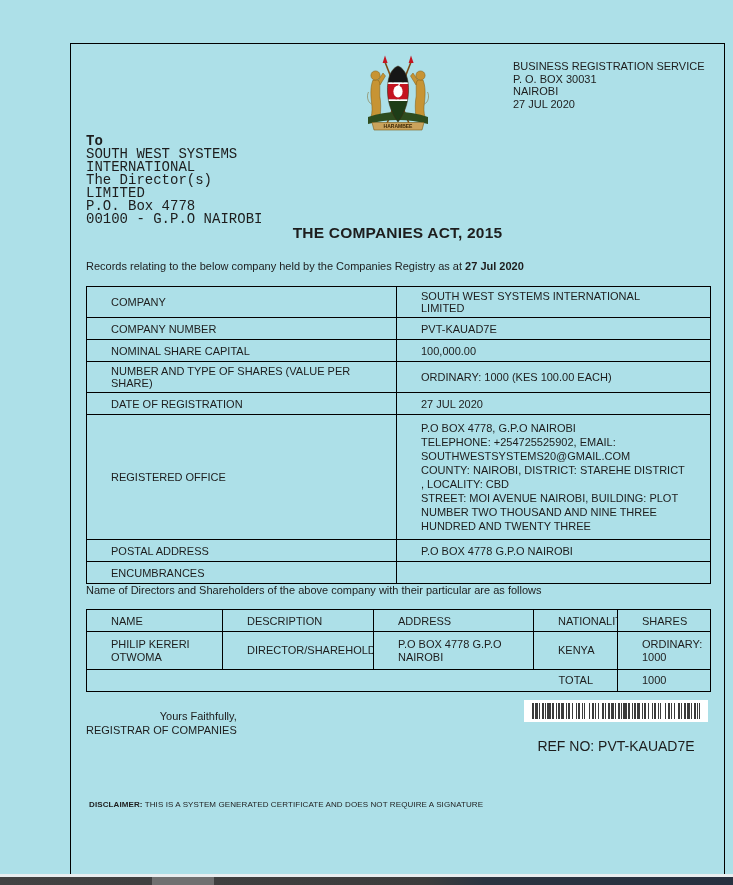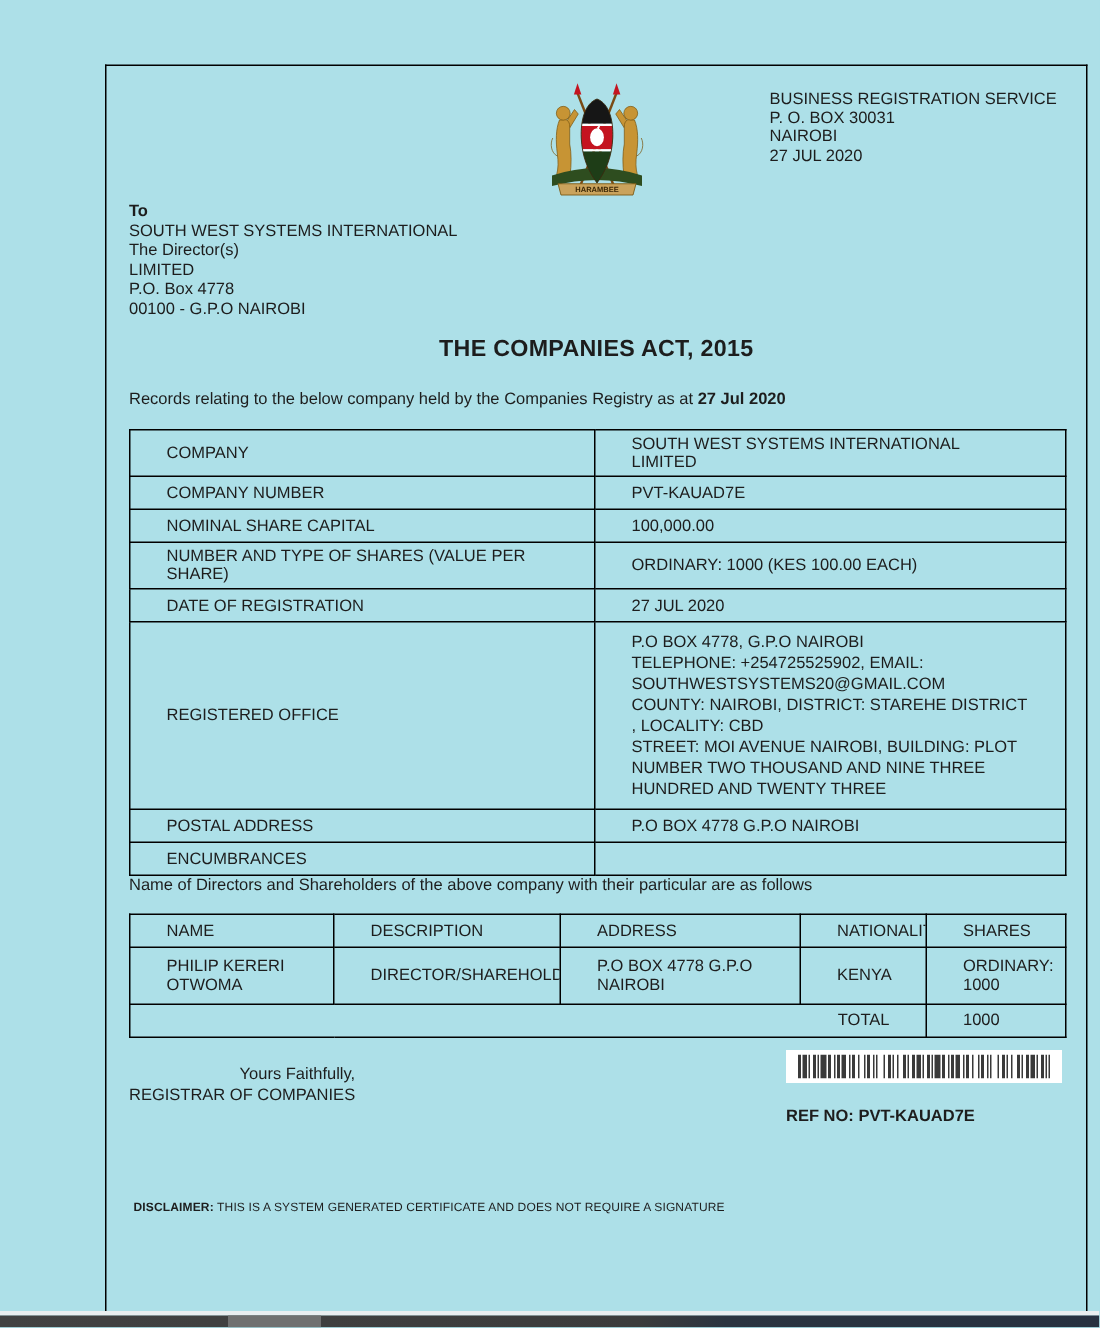--- a/index.html
+++ b/index.html
@@ -9,21 +9,21 @@
     background: #ade0e8; overflow: hidden;
     font-family: "Liberation Sans", sans-serif; color: #1d1d1d;
   }
   .doc {
     position: absolute; left: 42px; top: 43px; width: 655px; height: 831px;
     border: 1.5px solid #000; border-bottom: none; margin-left: 28px;
   }
   .emblem { position: absolute; left: 293px; top: 10px; width: 68px; height: 78px; }
   .emblem text { font-family: "Liberation Sans", sans-serif; font-weight: bold; }
   .header-block { position: absolute; left: 442px; top: 16px; font-size: 11px; line-height: 12.5px; }
-  .recipient { position: absolute; left: 15px; top: 91px; width: 230px; font-size: 11px; line-height: 13px; }
+  .recipient { position: absolute; left: 15px; top: 91px; width: 230px; font-size: 14px; line-height: 13px; font-family: Liberation Mono, monospace; }
   .bold { font-weight: bold; }
   .title { position: absolute; left: 0; top: 180px; width: 100%; text-align: center; font-size: 15.5px; font-weight: bold; letter-spacing: 0.2px; }
   .records { position: absolute; left: 15px; top: 216px; font-size: 11px; }
   table { border-collapse: collapse; table-layout: fixed; font-size: 11px; color: #1d1d1d; }
   td, th { border: 1.2px solid #000; padding: 3px 24px; vertical-align: middle; text-align: left; font-weight: normal; overflow: hidden; }
   .company-table { position: absolute; left: 15px; top: 242px; width: 624px; }
   .company-table col.c-lbl { width: 310px; }
   .company-table col.c-val { width: 314px; }
   .company-table tr { height: 22px; }
   .company-table tr.tall { height: 123px; }
@@ -33,21 +33,21 @@
   .dir-table tr.hdr { height: 22px; }
   .dir-table tr.data { height: 38px; }
   .dir-table tr.total { height: 22px; }
   .dir-table td { line-height: 13px; }
   .total-lbl { text-align: right; }
   .closing { position: absolute; left: 15px; top: 666px; font-size: 11px; line-height: 13.5px; text-align: right; }
   .barcode-box {
     position: absolute; left: 453px; top: 656px; width: 184px; height: 22px;
     background: #ffffff; display: flex; align-items: center; justify-content: center;
   }
-  .refno { position: absolute; left: 453px; top: 694px; width: 184px; font-weight: bold; font-size: 11px; }
+  .refno { position: absolute; left: 453px; top: 694px; width: 184px; text-align: center; font-weight: normal; font-size: 14px; }
   .disclaimer { position: absolute; left: 18px; top: 756px; width: 100%; text-align: left; font-size: 8px; letter-spacing: 0.1px; }
   .scroll-gap { position: absolute; left: 0; top: 874px; width: 733px; height: 3px; background: #e9eef0; }
   .scroll-track {
     position: absolute; left: 0; top: 877px; width: 733px; height: 8px;
     background: linear-gradient(90deg, #424242 0%, #3c3c3c 58%, #2b3440 66%, #273140 100%);
   }
   .scroll-thumb { position: absolute; left: 152px; top: 0; width: 62px; height: 8px; background: #707070; }
 </style>
 </head>
 <body>

